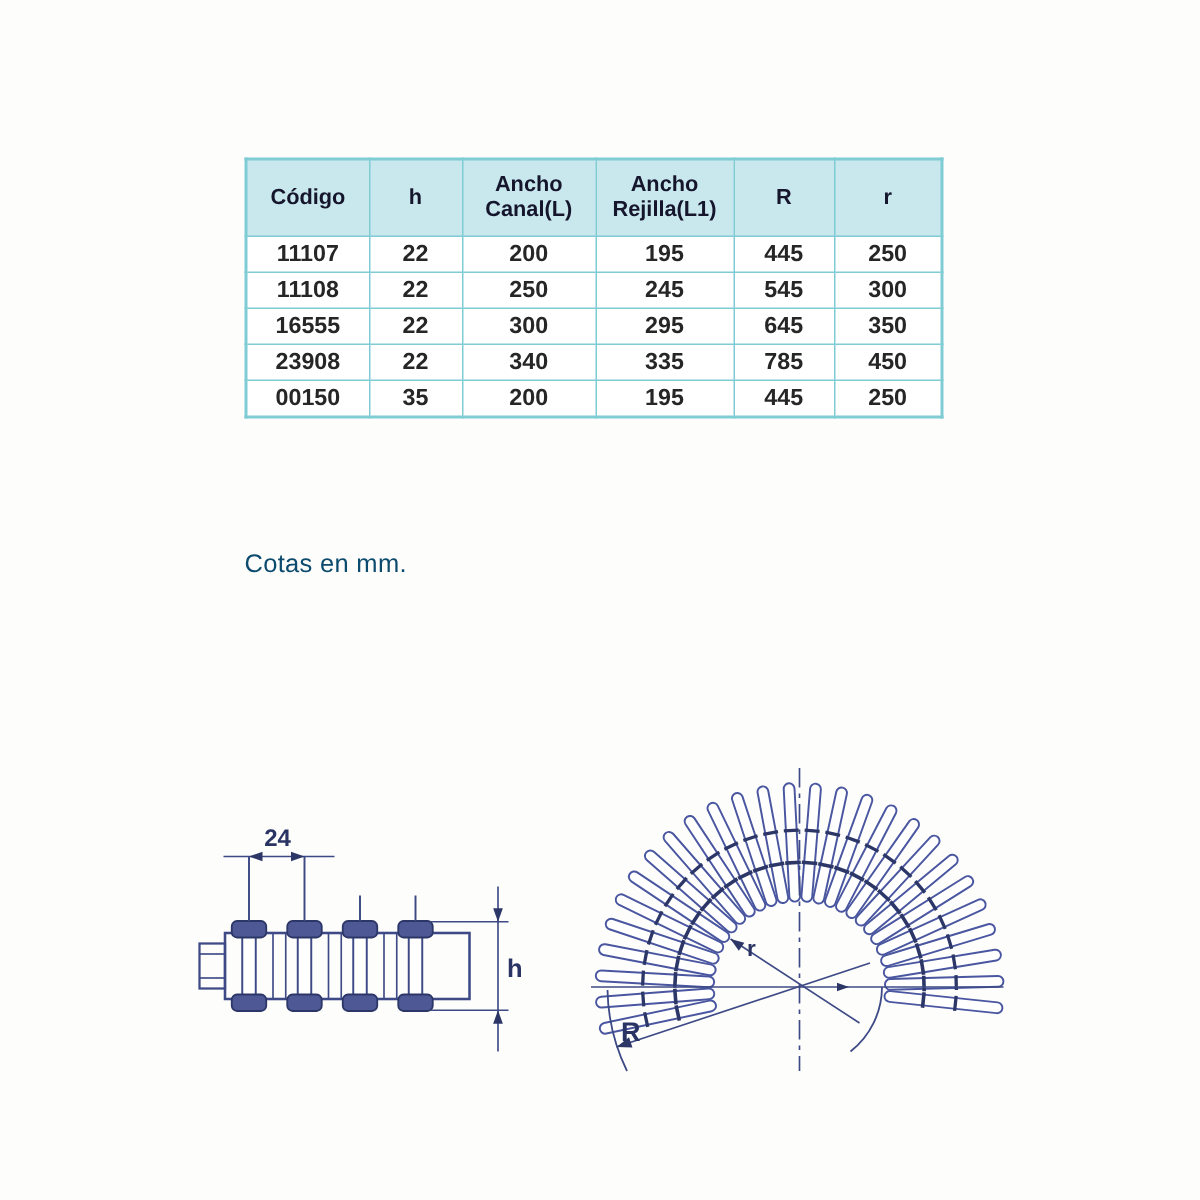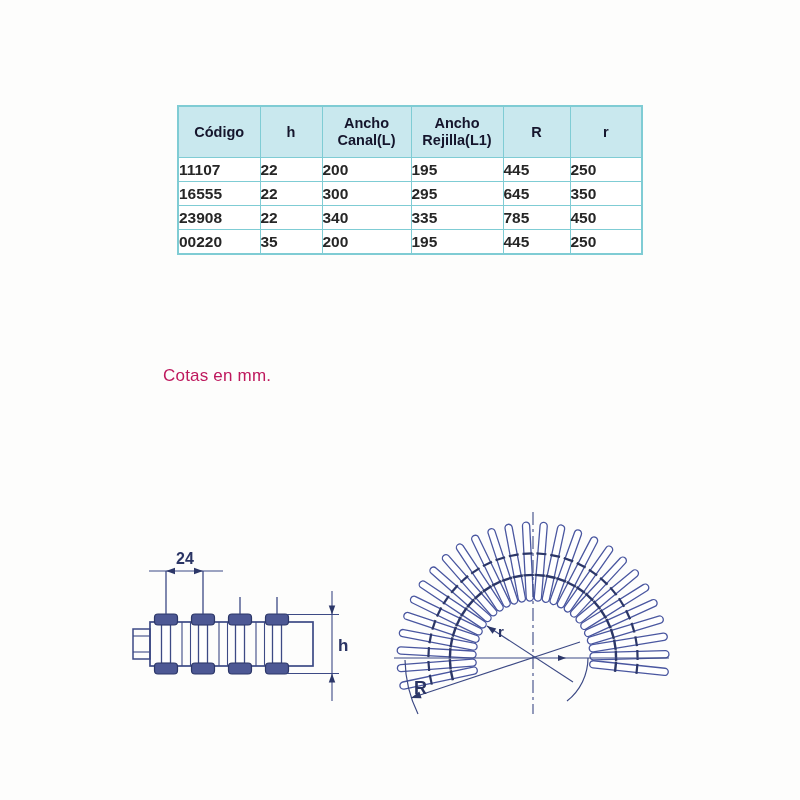--- a/index.html
+++ b/index.html
@@ -9,43 +9,43 @@
     font-family:"Liberation Sans", sans-serif;
     --tbl-border:#7fccd4;
     --tbl-header-bg:#c9e8ee;
     --ink:#262626;
     --line:#3d4a85;
     --line-dark:#2c3768;
   }
   .abs{position:absolute;}
 
   
-  #spec-table-wrap{left:177px;top:105px;width:544px;}
+  #spec-table-wrap{left:163px;top:105px;width:544px;}
   table.spec{
     border-collapse:collapse;table-layout:fixed;width:464px;
     background:#ffffff;
   }
   table.spec, table.spec th, table.spec td{
     border:1.5px solid var(--tbl-border);
   }
   table.spec{border:2px solid var(--tbl-border);}
   table.spec th{
     background:var(--tbl-header-bg);
     height:50px;vertical-align:middle;text-align:center;
     font-size:14.5px;font-weight:bold;color:#15152c;line-height:1.15;
     padding:0 2px;
   }
   table.spec td{
-    height:23px;vertical-align:middle;text-align:left;
+    height:23px;vertical-align:middle;text-align:center;
     font-size:15.5px;font-weight:bold;color:var(--ink);
     padding:0;
   }
 
   #units-caption{
-    left:163px;top:366px;font-size:17px;color:#be185d;letter-spacing:.2px;
+    left:163px;top:366px;font-size:17px;color:#0c4a6e;letter-spacing:.2px;
   }
 
   
   #profile-svg{left:118px;top:522px;}
   #fan-svg{left:383px;top:498px;}
   svg text{font-family:"Liberation Sans", sans-serif;fill:#2a3464;font-weight:bold;}
 </style>
 </head>
 <body style="--tbl-border: #7fccd4; --tbl-header-bg: #c9e8ee; --ink: #262626; --line: #3d4a85;">
 
@@ -72,37 +72,45 @@
     <tbody>
         <tr>
           <td>11107</td>
           <td>22</td>
           <td>200</td>
           <td>195</td>
           <td>445</td>
           <td>250</td>
         </tr>
         <tr>
+          <td>11108</td>
+          <td>22</td>
+          <td>250</td>
+          <td>245</td>
+          <td>545</td>
+          <td>300</td>
+        </tr>
+        <tr>
           <td>16555</td>
           <td>22</td>
           <td>300</td>
           <td>295</td>
           <td>645</td>
           <td>350</td>
         </tr>
         <tr>
           <td>23908</td>
           <td>22</td>
           <td>340</td>
           <td>335</td>
           <td>785</td>
           <td>450</td>
         </tr>
         <tr>
-          <td>00220</td>
+          <td>00150</td>
           <td>35</td>
           <td>200</td>
           <td>195</td>
           <td>445</td>
           <td>250</td>
         </tr>
       </tbody>
   </table>
 </div>
 

